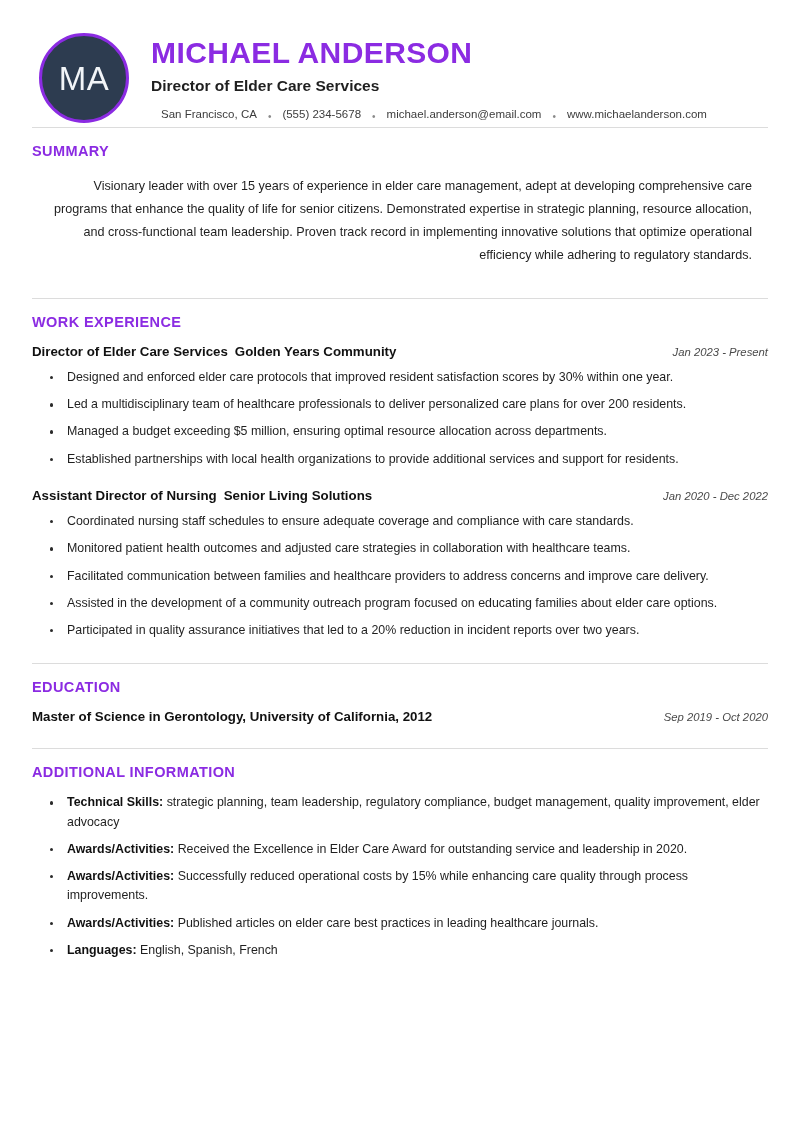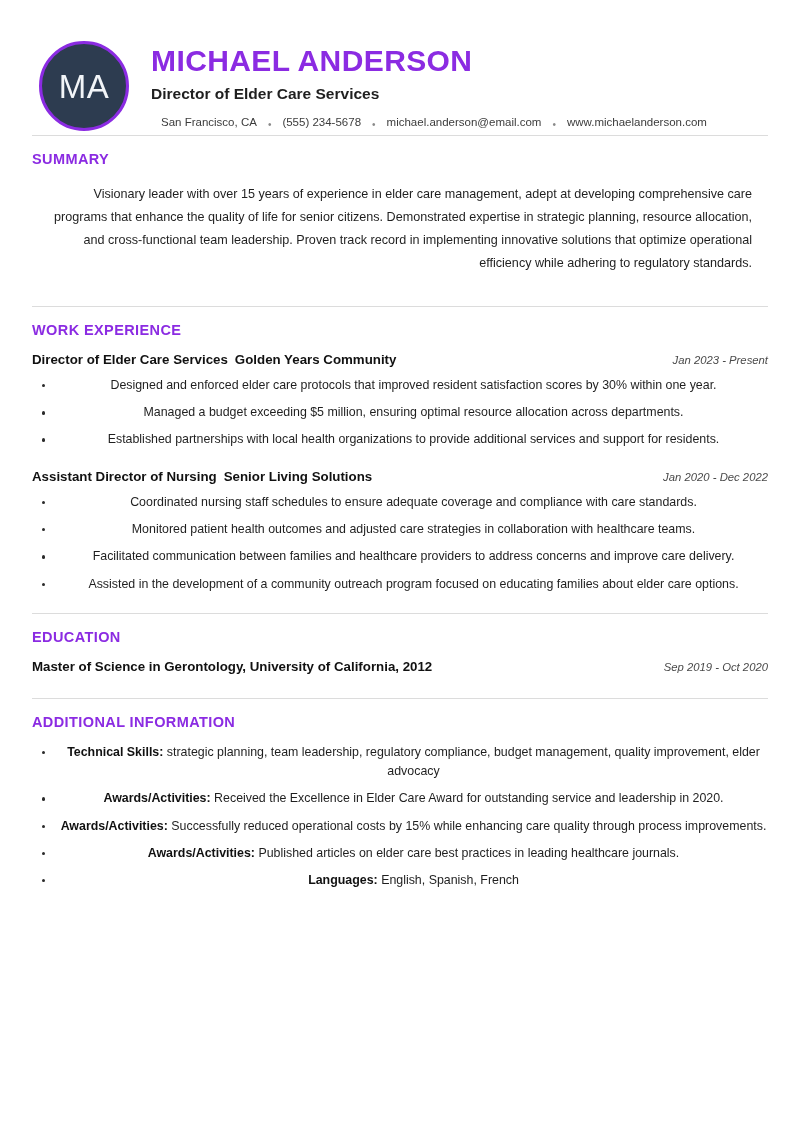--- a/index.html
+++ b/index.html
@@ -11,21 +11,21 @@
     position: relative;
     width: 800px;
     height: 1130px;
     background: #ffffff;
     font-family: "Liberation Sans", sans-serif;
     color: #1a1a1a;
     box-sizing: border-box;
     overflow: hidden;
   }
   .content {
-    padding: 8px 32px;
+    padding: 0 32px;
   }
 
   
   .header {
     display: flex;
     align-items: center;
     padding-top: 33px;
     padding-bottom: 4px;
   }
   .avatar {
@@ -129,23 +129,22 @@
     flex: 0 0 auto;
     font-size: 11.3px;
     font-style: italic;
     color: #4a4a4a;
     white-space: nowrap;
     line-height: 1.3;
   }
 
   ul.bullets {
     list-style: none;
-    margin: 0;
+    margin: 8px;
     padding: 0;
-    text-align: center;
   }
   ul.bullets > li {
     position: relative;
     padding-left: 19px;
     margin: 0 0 8px 8px;
     font-size: 12.4px;
     line-height: 1.55;
     color: #1f1f1f;
   }
   ul.bullets > li:last-child { margin-bottom: 0; }
@@ -203,37 +202,39 @@
 
       <div class="entry">
         <div class="entry-head">
           <div class="entry-heading">
             <span>Director of Elder Care Services</span><span class="entry-company">Golden Years Community</span>
           </div>
           <div class="entry-date">Jan 2023 - Present</div>
         </div>
         <ul class="bullets">
           <li>Designed and enforced elder care protocols that improved resident satisfaction scores by 30% within one year.</li>
+          <li>Led a multidisciplinary team of healthcare professionals to deliver personalized care plans for over 200 residents.</li>
           <li>Managed a budget exceeding $5 million, ensuring optimal resource allocation across departments.</li>
           <li>Established partnerships with local health organizations to provide additional services and support for residents.</li>
         </ul>
       </div>
 
       <div class="entry">
         <div class="entry-head">
           <div class="entry-heading">
             <span>Assistant Director of Nursing</span><span class="entry-company">Senior Living Solutions</span>
           </div>
           <div class="entry-date">Jan 2020 - Dec 2022</div>
         </div>
         <ul class="bullets">
           <li>Coordinated nursing staff schedules to ensure adequate coverage and compliance with care standards.</li>
           <li>Monitored patient health outcomes and adjusted care strategies in collaboration with healthcare teams.</li>
           <li>Facilitated communication between families and healthcare providers to address concerns and improve care delivery.</li>
           <li>Assisted in the development of a community outreach program focused on educating families about elder care options.</li>
+          <li>Participated in quality assurance initiatives that led to a 20% reduction in incident reports over two years.</li>
         </ul>
       </div>
     </div>
 
     <div class="divider"></div>
 
     <div class="section">
       <div class="section-title">EDUCATION</div>
       <div class="entry">
         <div class="entry-head">

